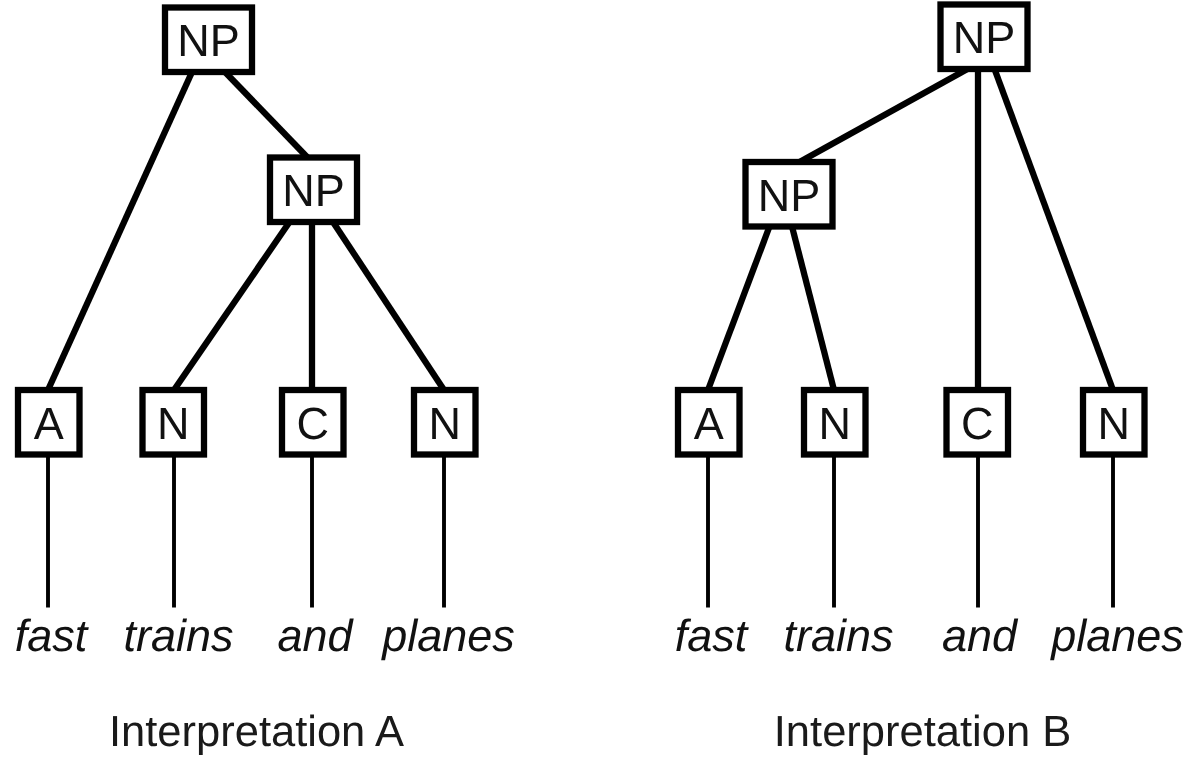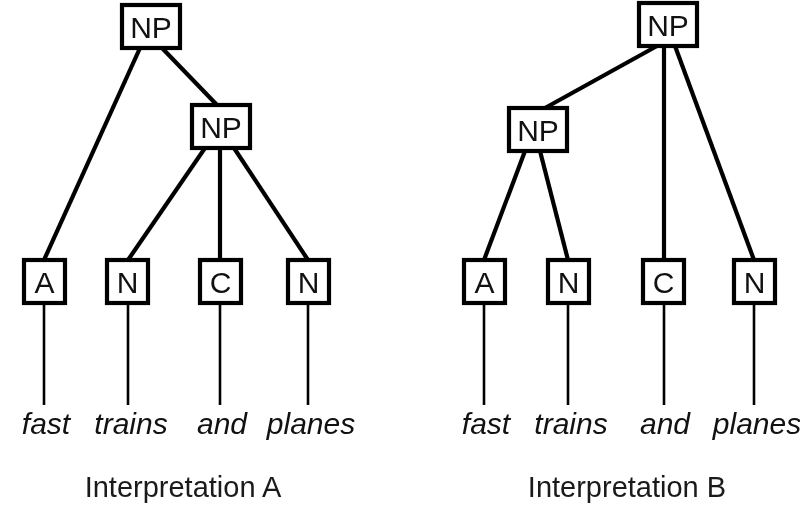--- a/index.html
+++ b/index.html
@@ -11,21 +11,21 @@
   body {
     width: 800px;
     height: 513px;
     position: relative;
     overflow: hidden;
     font-family: "Liberation Sans", sans-serif;
     color: #000000;
   }
   #figure {
     position: absolute;
-    left: 12px;
+    left: 0;
     top: 0;
     width: 740px;
     height: 513px;
   }
   svg.tree-canvas {
     position: absolute;
     left: 0;
     top: 0;
     width: 800px;
     height: 513px;

